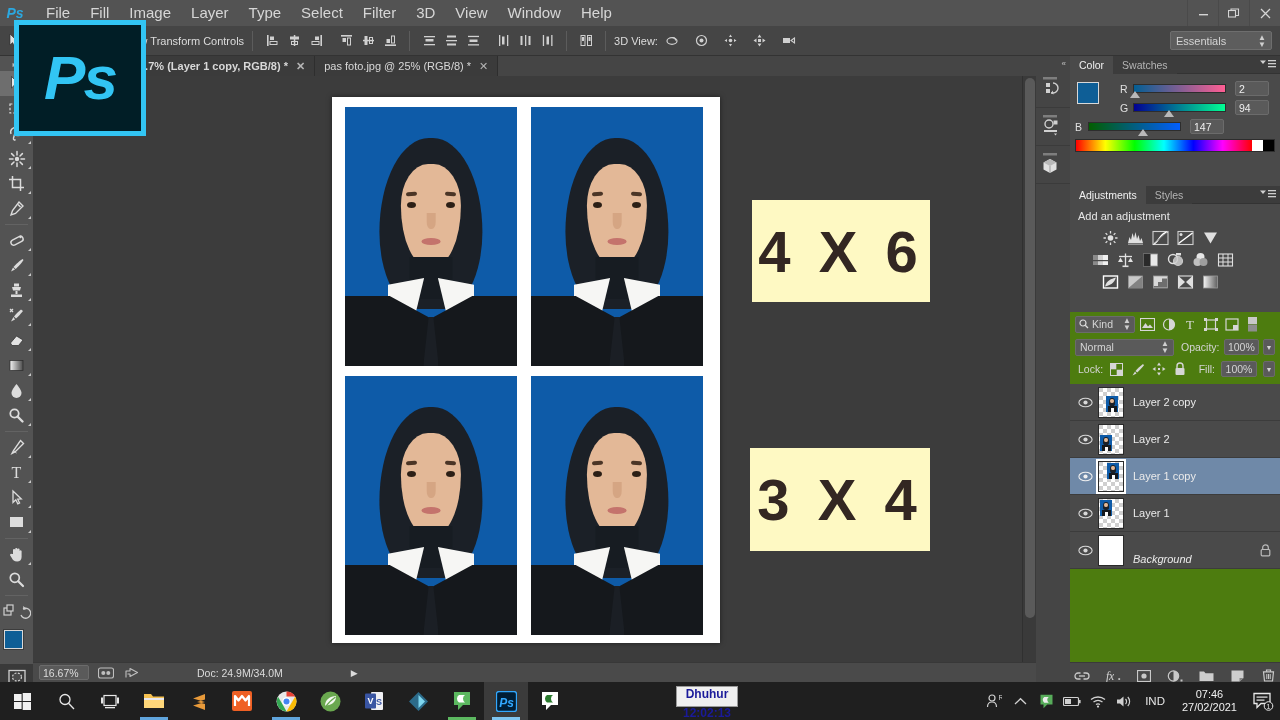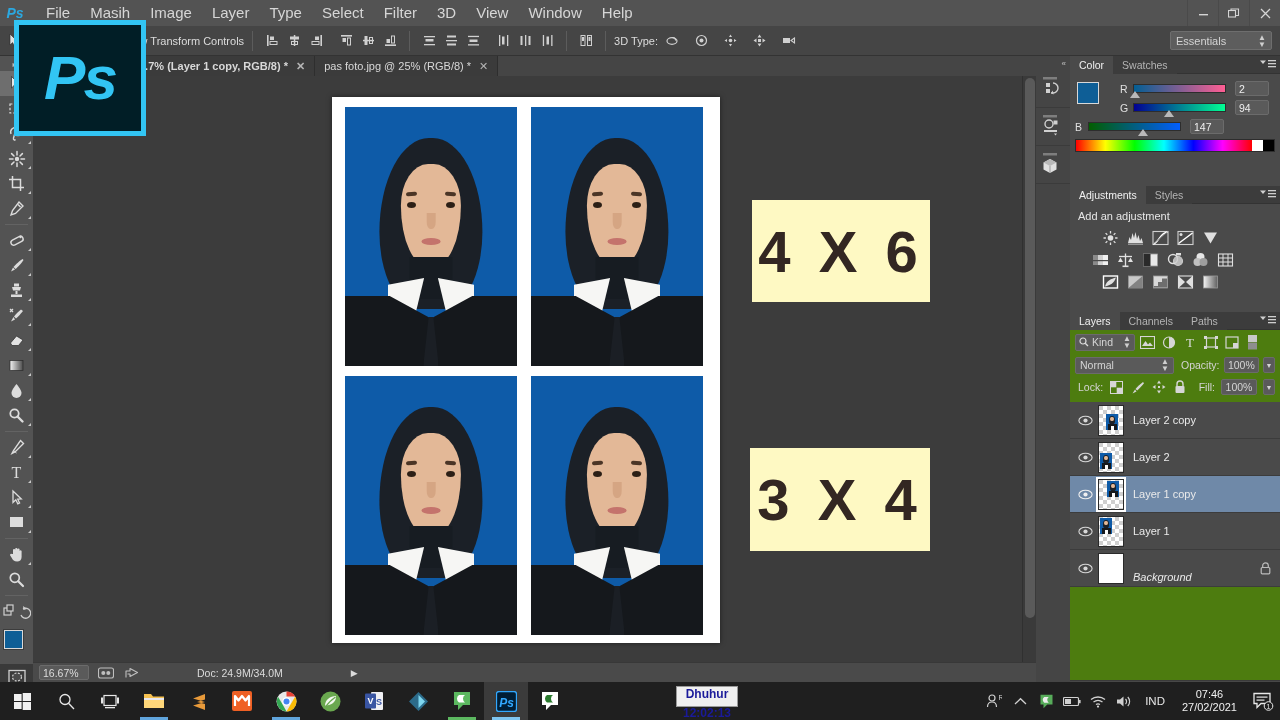--- a/index.html
+++ b/index.html
@@ -356,21 +356,21 @@
 </style>
 </head>
 <body>
 
 <div class="app">
 
   <div class="titlebar">
     <div class="ps-mini">Ps</div>
     <div class="menubar">
       <div class="menu-item">File</div>
-      <div class="menu-item">Masih</div>
+      <div class="menu-item">Fill</div>
       <div class="menu-item">Image</div>
       <div class="menu-item">Layer</div>
       <div class="menu-item">Type</div>
       <div class="menu-item">Select</div>
       <div class="menu-item">Filter</div>
       <div class="menu-item">3D</div>
       <div class="menu-item">View</div>
       <div class="menu-item">Window</div>
       <div class="menu-item">Help</div>
     </div>
@@ -501,21 +501,21 @@
     <div class="align-ico">
       <svg width="15" height="15" viewBox="0 0 15 15">
           <rect x="2" y="2.5" width="4" height="10" fill="none" stroke="#dcdcdc"></rect>
           <rect x="8.5" y="2.5" width="4" height="10" fill="none" stroke="#dcdcdc"></rect>
           <rect x="3" y="4" width="2" height="4" fill="#dcdcdc"></rect>
           <rect x="9.5" y="4" width="2" height="4" fill="#dcdcdc"></rect>
         </svg>
     </div>
     <div class="sep"></div>
 
-    <div class="opt-label">3D Type:</div>
+    <div class="opt-label">3D View:</div>
     <div class="mode3d">
       <div class="align-ico">
         <svg width="15" height="15" viewBox="0 0 15 15">
             <ellipse cx="7" cy="8" rx="5" ry="3.3" fill="none" stroke="#dcdcdc" stroke-width="1.2"></ellipse>
             <path d="M7 4.5 a4 4 0 0 1 4 3" fill="none" stroke="#dcdcdc" stroke-width="1.2"></path>
           </svg>
       </div>
       <div class="align-ico">
         <svg width="15" height="15" viewBox="0 0 15 15">
             <circle cx="7.5" cy="7.5" r="5" fill="none" stroke="#dcdcdc" stroke-width="1.2"></circle>
@@ -1024,33 +1024,20 @@
                   <stop offset="0" stop-color="#f4f4f4"></stop>
                   <stop offset="1" stop-color="#606060"></stop>
                 </linearGradient>
               </defs>
               <rect x="1.5" y="2" width="14" height="12" fill="url(#gmg)" stroke="#9a9a9a" stroke-width=".8"></rect>
             </svg>
         </div>
       </div>
     </div>
 
-    <div class="panel-tabs">
-      <div class="ptab active">Layers</div>
-      <div class="ptab">Channels</div>
-      <div class="ptab">Paths</div>
-      <div class="pmenu">
-        <svg width="16" height="10" viewBox="0 0 16 10">
-            <path d="M0 1.5 L6 1.5 L3 5 Z" fill="#cfcfcf"></path>
-            <rect x="8" y="1" width="8" height="1.3" fill="#cfcfcf"></rect>
-            <rect x="8" y="4" width="8" height="1.3" fill="#cfcfcf"></rect>
-            <rect x="8" y="7" width="8" height="1.3" fill="#cfcfcf"></rect>
-          </svg>
-      </div>
-    </div>
     <div class="layers-panel">
 
       <div class="lay-filter">
         <div class="kind-sel">
           <span style="display:flex;align-items:center;gap:3px">
             <svg width="10" height="10" viewBox="0 0 10 10">
                 <circle cx="4" cy="4" r="3" fill="none" stroke="#dcdcdc" stroke-width="1.2"></circle>
                 <path d="M6.2 6.2 L9 9" stroke="#dcdcdc" stroke-width="1.3"></path>
               </svg>
             <span>Kind</span>

